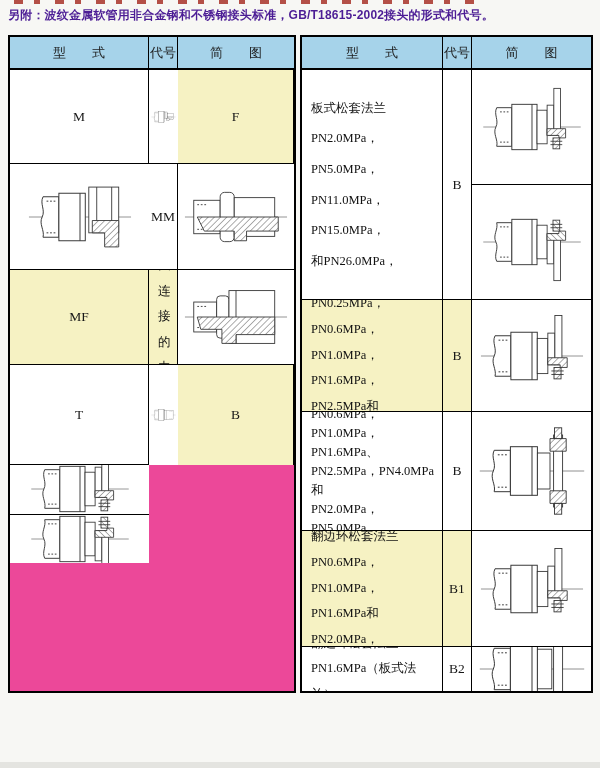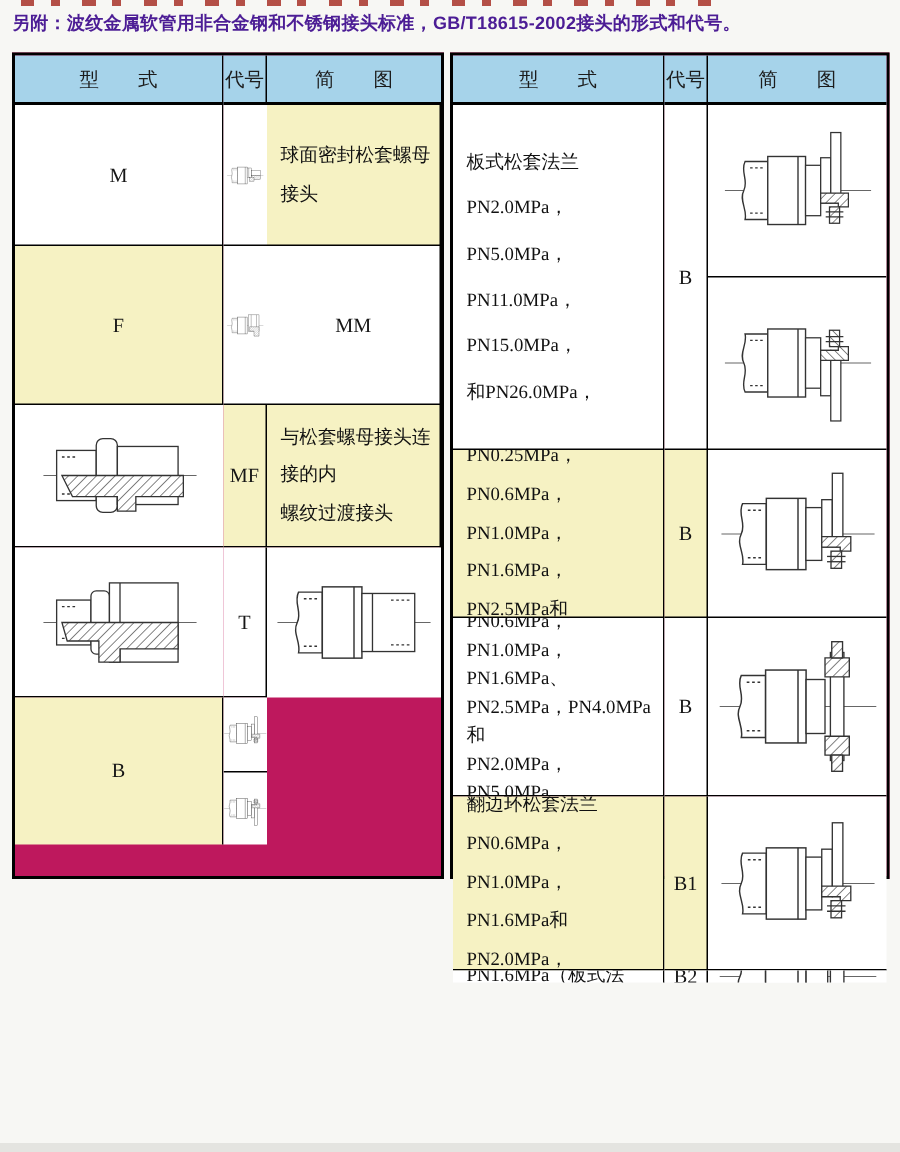--- a/index.html
+++ b/index.html
@@ -14,22 +14,22 @@
     background:repeating-linear-gradient(90deg,#a83228 0 9px,transparent 9px 20px,#a83228 20px 26px,transparent 26px 41px);
     opacity:.85;
   }
   .page-title{
     position:absolute;top:7px;left:8px;width:584px;
     font-family:"Liberation Sans", sans-serif;
     font-weight:bold;font-size:12px;letter-spacing:.2px;color:#4c1d95;
     white-space:nowrap;
   }
   .tbl{
-    position:absolute;top:35px;height:551px;box-sizing:border-box;
-    border:2px solid #000;background:#be185d;display:grid;
+    position:absolute;top:35px;height:658px;box-sizing:border-box;
+    border:2px solid #000;background:#ec4899;display:grid;
   }
   .tbl-left{left:8px;width:288px;grid-template-columns:139px 29px 1fr;
     grid-template-rows:33px 94px 106px 95px 100px 98px 1fr;}
   .tbl-right{left:300px;width:293px;grid-template-columns:141px 29px 1fr;
     grid-template-rows:33px 230px 112px 119px 116px 1fr;}
   .cell{
     box-sizing:border-box;border-right:1px solid #000;border-bottom:1px solid #000;
     display:flex;align-items:center;overflow:hidden;background:#fff;
   }
   .cell.last{border-right:none;}
@@ -169,21 +169,20 @@
   <div class="cell th">代号</div>
   <div class="cell th last">简　　图</div>
 
   <div class="cell code">M</div>
   <div class="cell diag last">
     <svg class="dg" viewBox="0 0 120 100">
         <use href="#sym-m"></use>
       </svg>
   </div>
 
-  <div class="cell type hl">球面密封松套螺母接头</div>
   <div class="cell code hl">F</div>
   <div class="cell diag last">
     <svg class="dg" viewBox="0 0 120 100">
         <use href="#sym-f"></use>
       </svg>
   </div>
 
   <div class="cell code">MM</div>
   <div class="cell diag last">
     <svg class="dg" viewBox="0 0 120 100">

